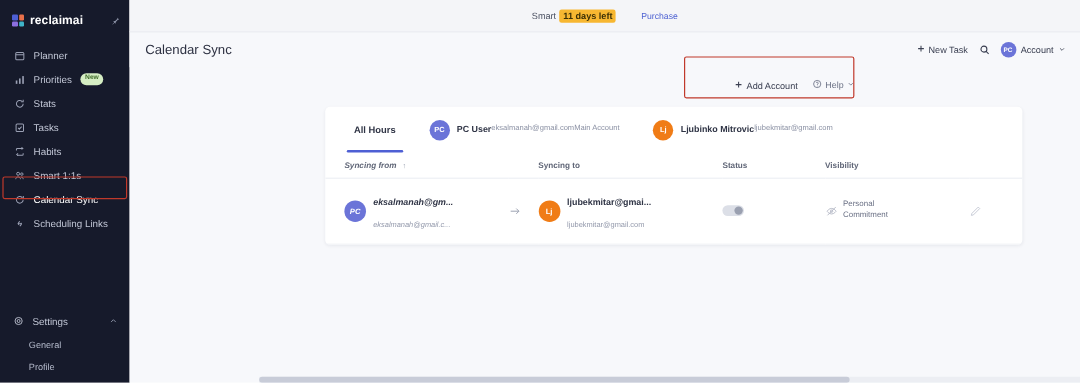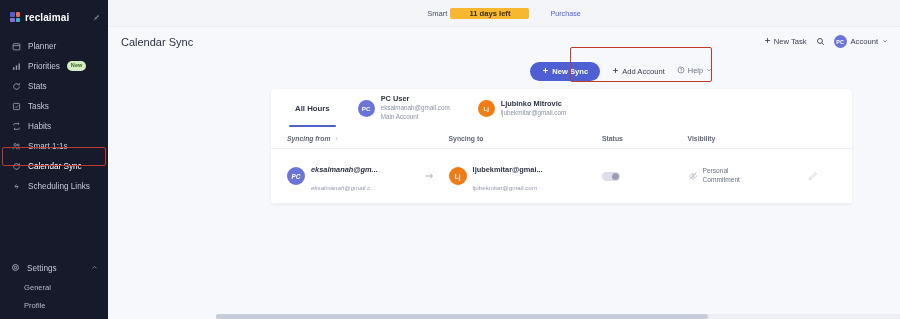--- a/index.html
+++ b/index.html
@@ -73,21 +73,21 @@
 
   
   .main { flex: 1; height: 319px; background: #f7f8fb; position: relative; }
 
   .topbar {
     height: 27px; background: #f4f5f8;
     display: flex; align-items: center; justify-content: center;
     position: relative; border-bottom: 1px solid #ebedf2;
   }
   .trial { font-size: 7.6px; color: #4b5162; display: flex; align-items: center; gap: 3px; }
-  .trial .hl { background: #f7b731; color: #3c3006; font-weight: bold; padding: 1px 19px; border-radius: 2px; }
+  .trial .hl { background: #f7b731; color: #3c3006; font-weight: bold; padding: 1px 3px; border-radius: 2px; }
   .trial .purchase { color: #4f63d2; margin-left: 18px; text-decoration: none; font-size: 7.2px; }
 
   .pagehead {
     height: 29px; background: #f7f8fb;
     display: flex; align-items: center;
     padding: 0 12px 0 13px;
   }
   .page-title { font-size: 11px; color: #2d3142; font-weight: normal; }
   .head-right { margin-left: auto; display: flex; align-items: center; gap: 9px; }
   .new-task { display: flex; align-items: flex-start; gap: 3px; font-size: 7.6px; color: #3b4052; }
@@ -133,21 +133,21 @@
   .tab {
     display: flex; align-items: center; gap: 6px;
     height: 38px; padding: 0 14px; position: relative;
   }
   .tab-simple { font-size: 7.8px; color: #2f3445; font-weight: bold; }
   .tab .avatar {
     width: 17px; height: 17px; border-radius: 50%;
     display: flex; align-items: center; justify-content: center;
     color: #fff; font-size: 6.2px; font-weight: bold; flex: 0 0 17px;
   }
-  .tab-lines { display: flex; flex-direction: column; gap: 0px; }
+  .tab-lines { display: flex; flex-direction: row; gap: 0px; }
   .tab-name { font-size: 7.4px; color: #2f3445; font-weight: bold; line-height: 1.35; }
   .tab-sub { font-size: 6.3px; color: #8b91a4; line-height: 1.4; }
   .tab.active::after {
     content: ""; position: absolute; left: 8px; right: 8px; bottom: 0;
     height: 2.2px; background: #4e5fd4; border-radius: 2px;
   }
 
   table { width: 100%; border-collapse: collapse; }
   thead th {
     text-align: left; font-size: 6.8px; color: #616778; font-weight: bold;
@@ -350,28 +350,20 @@
           <span>
             <svg width="6" height="6" viewBox="0 0 16 16" fill="none" stroke="currentColor" stroke-width="1.8">
                 <path d="M3.5 6L8 10.5L12.5 6"></path>
               </svg>
           </span>
         </div>
       </div>
     </div>
 
     <div class="actions">
-      <button class="btn-primary">
-        <span>
-          <svg width="7" height="7" viewBox="0 0 16 16" fill="none" stroke="currentColor" stroke-width="2.4">
-              <path d="M8 2.5v11M2.5 8h11"></path>
-            </svg>
-        </span>
-        <span>New Sync</span>
-      </button>
       <div class="btn-ghost">
         <span>
           <svg width="7" height="7" viewBox="0 0 16 16" fill="none" stroke="currentColor" stroke-width="2">
               <path d="M8 2.5v11M2.5 8h11"></path>
             </svg>
         </span>
         <span>Add Account</span>
       </div>
       <div class="help">
         <span>

